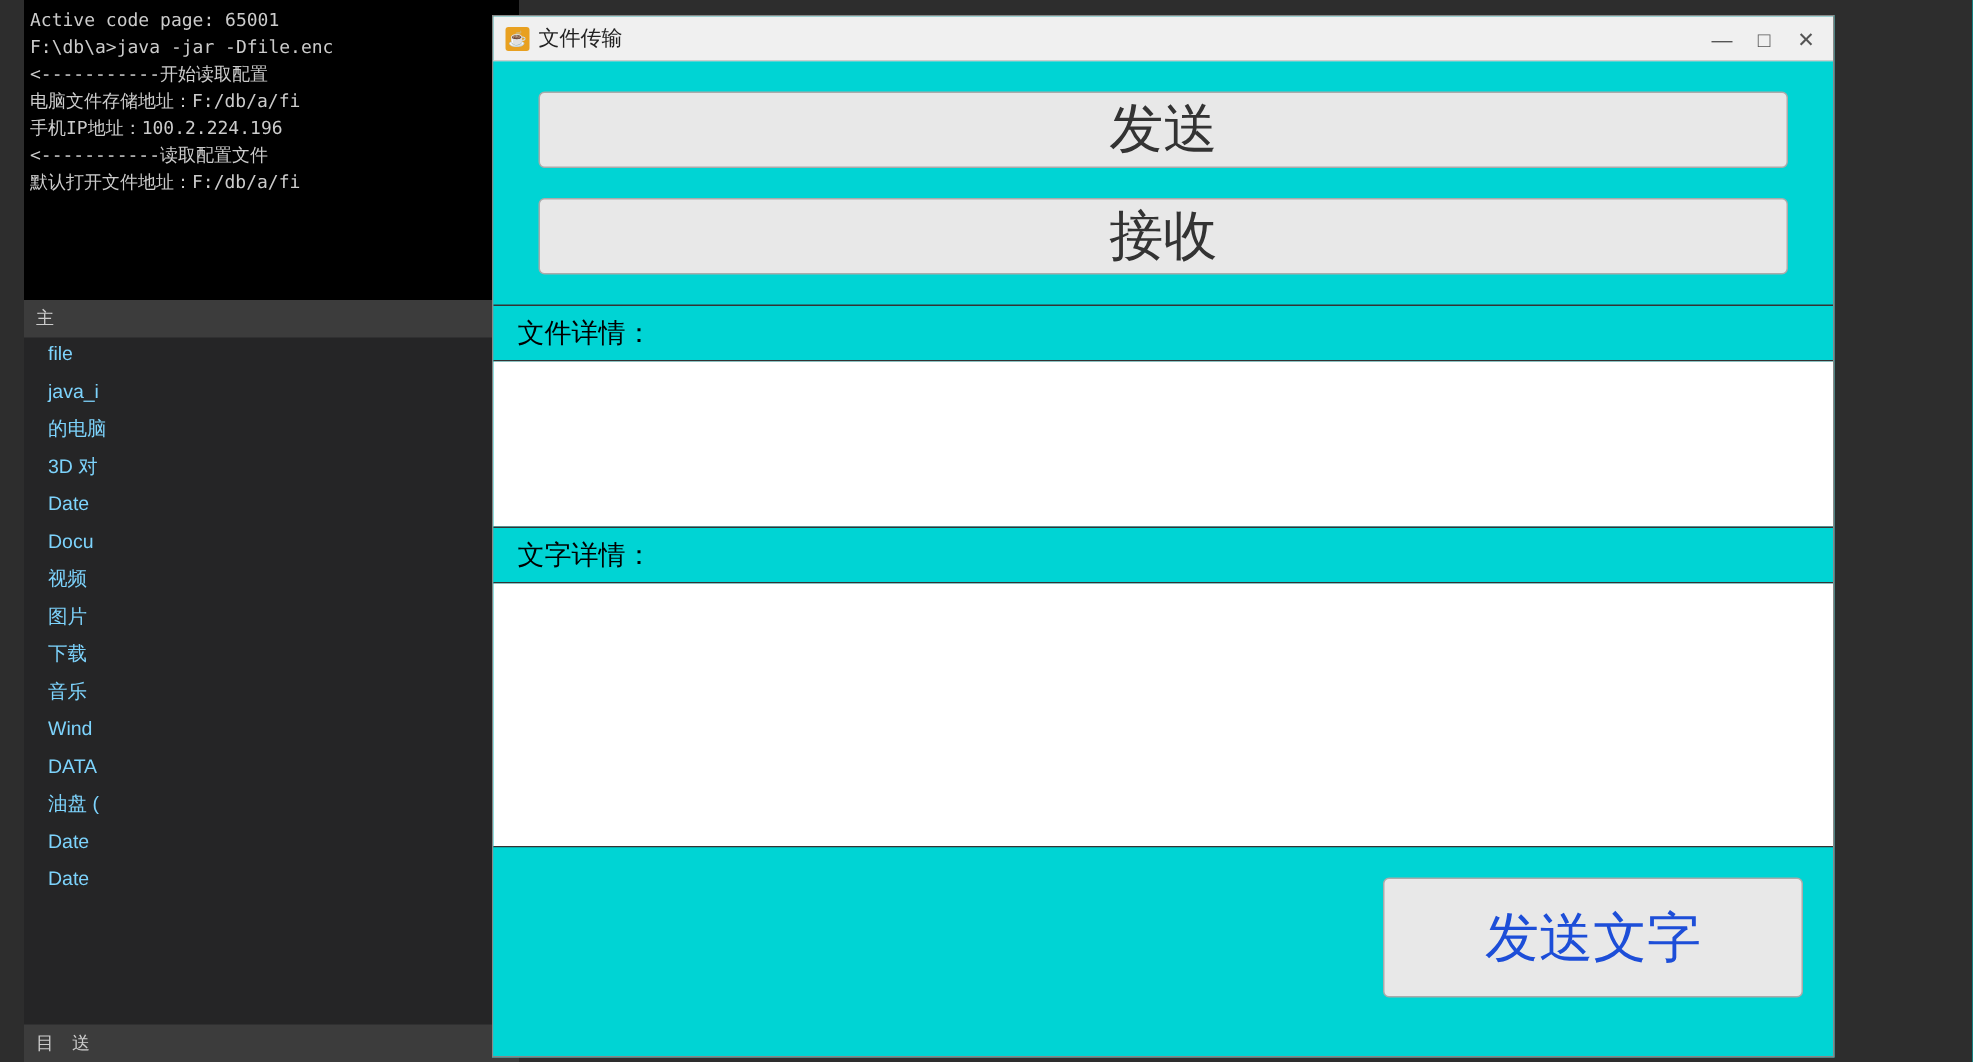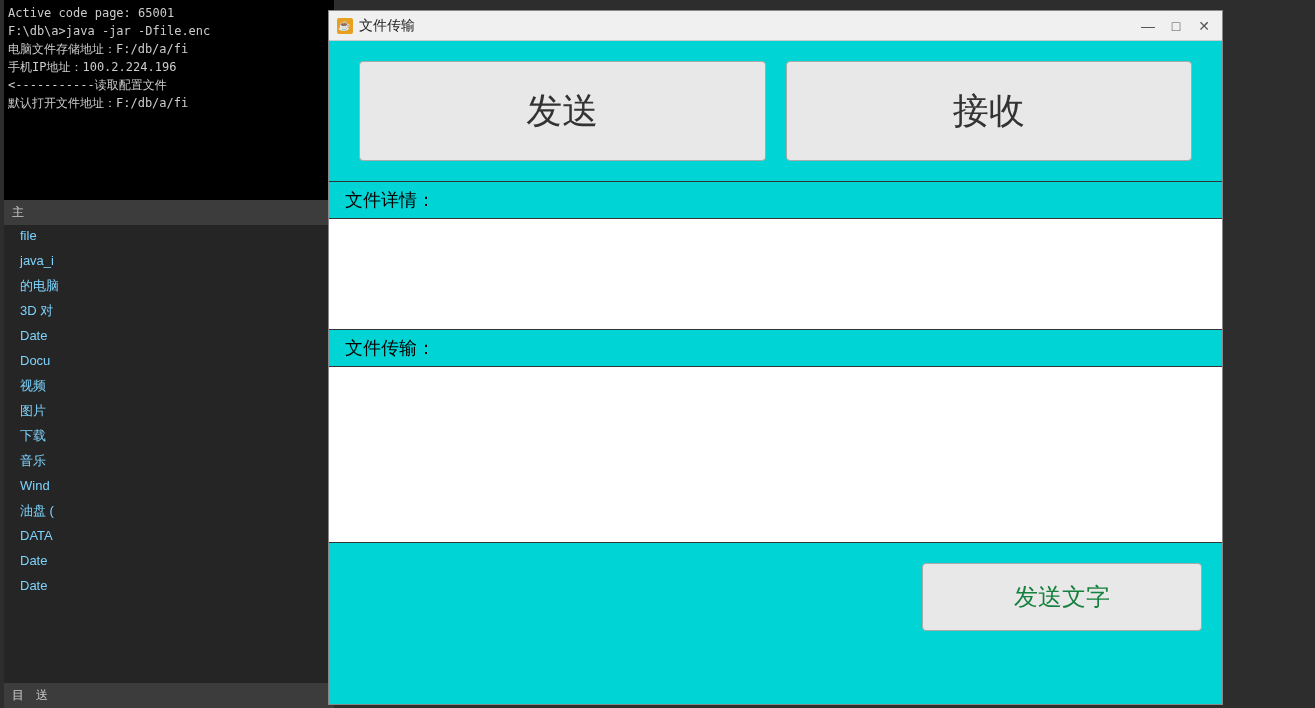--- a/index.html
+++ b/index.html
@@ -8,21 +8,21 @@
       height: 708px;
       background: #2d2d2d;
       font-family: "Microsoft YaHei", SimSun, sans-serif;
       overflow: hidden;
       position: relative;
     }
 
     
     .left-panel {
       position: absolute;
-      left: 4px;
+      left: 16px;
       top: 0;
       width: 330px;
       height: 708px;
       background: #1e1e1e;
       color: #cccccc;
       font-size: 12px;
       overflow: hidden;
     }
 
     .terminal-area {
@@ -148,20 +148,21 @@
       flex: 1;
       background: #00d4d4;
       display: flex;
       flex-direction: column;
       padding: 0;
     }
 
     
     .buttons-row {
       display: flex;
+      flex-direction: column;
       padding: 20px 30px;
       gap: 20px;
     }
 
     .action-btn {
       flex: 1;
       height: 100px;
       background: #e8e8e8;
       border: 1px solid #aaa;
       border-radius: 4px;
@@ -202,41 +203,42 @@
       flex: 1;
       background: #00d4d4;
       display: flex;
       align-items: flex-start;
       justify-content: flex-end;
       padding: 20px 20px 0 0;
     }
 
     .send-text-btn {
       width: 280px;
-      height: 68px;
+      height: 80px;
       background: #e8e8e8;
       border: 1px solid #aaa;
       border-radius: 4px;
-      font-size: 24px;
+      font-size: 36px;
       font-family: "Microsoft YaHei", SimSun, sans-serif;
-      color: #15803d;
+      color: #1d4ed8;
       cursor: pointer;
       display: flex;
       align-items: center;
       justify-content: center;
     }
   </style>
 </head>
 <body>
 
 <div class="left-panel">
 
   <div class="terminal-area">
     <div class="line">Active code page: 65001</div>
     <div class="line">F:\db\a&gt;java -jar -Dfile.enc</div>
+    <div class="line">&lt;-----------开始读取配置</div>
     <div class="line">电脑文件存储地址：F:/db/a/fi</div>
     <div class="line">手机IP地址：100.2.224.196</div>
     <div class="line">&lt;-----------读取配置文件</div>
     <div class="line">默认打开文件地址：F:/db/a/fi</div>
   </div>
 
   <div class="file-explorer">
     <div class="file-explorer-header">
       <span>主</span>
     </div>
@@ -244,22 +246,22 @@
     <div class="file-item">java_i</div>
     <div class="file-item">的电脑</div>
     <div class="file-item">3D 对</div>
     <div class="file-item">Date</div>
     <div class="file-item">Docu</div>
     <div class="file-item">视频</div>
     <div class="file-item">图片</div>
     <div class="file-item">下载</div>
     <div class="file-item">音乐</div>
     <div class="file-item">Wind</div>
+    <div class="file-item">DATA</div>
     <div class="file-item">油盘 (</div>
-    <div class="file-item">DATA</div>
     <div class="file-item">Date</div>
     <div class="file-item">Date</div>
   </div>
 
   <div class="explorer-bottom">
     <span>目</span>
     <span>送</span>
   </div>
 </div>
 
@@ -283,21 +285,21 @@
       <button class="action-btn">发送</button>
       <button class="action-btn">接收</button>
     </div>
 
     <hr class="section-divider">
     <div class="section-label">文件详情：</div>
     <hr class="section-divider">
     <div class="file-details-area"></div>
 
     <hr class="section-divider">
-    <div class="section-label">文件传输：</div>
+    <div class="section-label">文字详情：</div>
     <hr class="section-divider">
     <div class="text-details-area"></div>
 
     <hr class="section-divider">
     <div class="bottom-area">
       <button class="send-text-btn">发送文字</button>
     </div>
   </div>
 </div>
 

